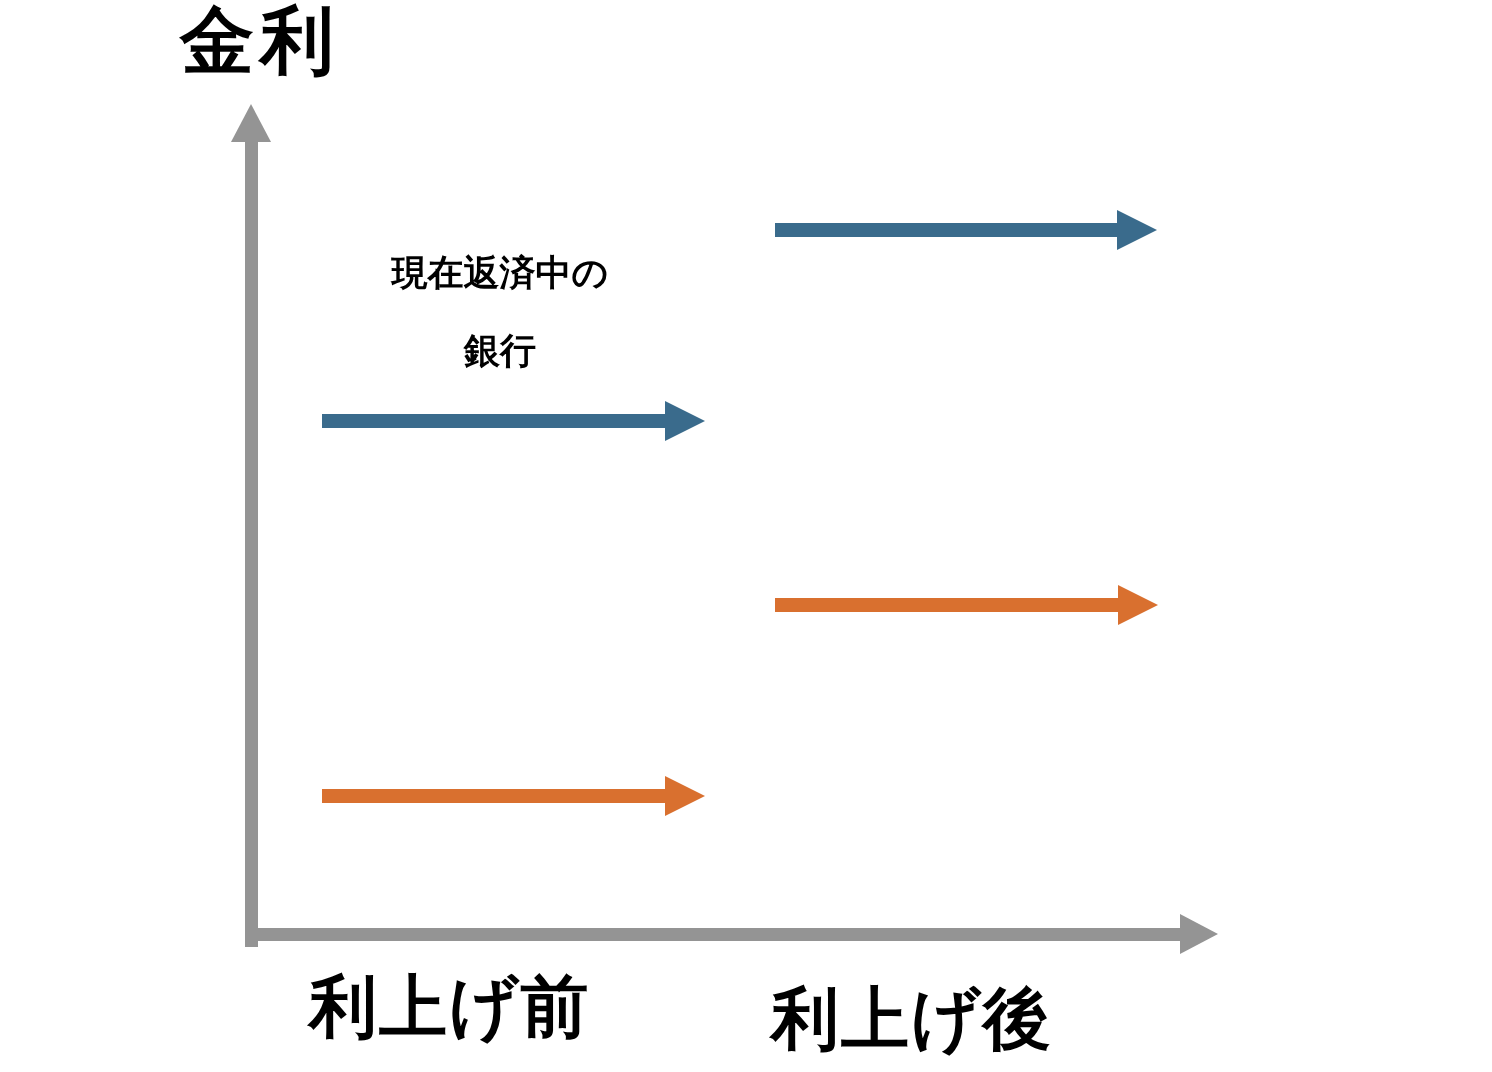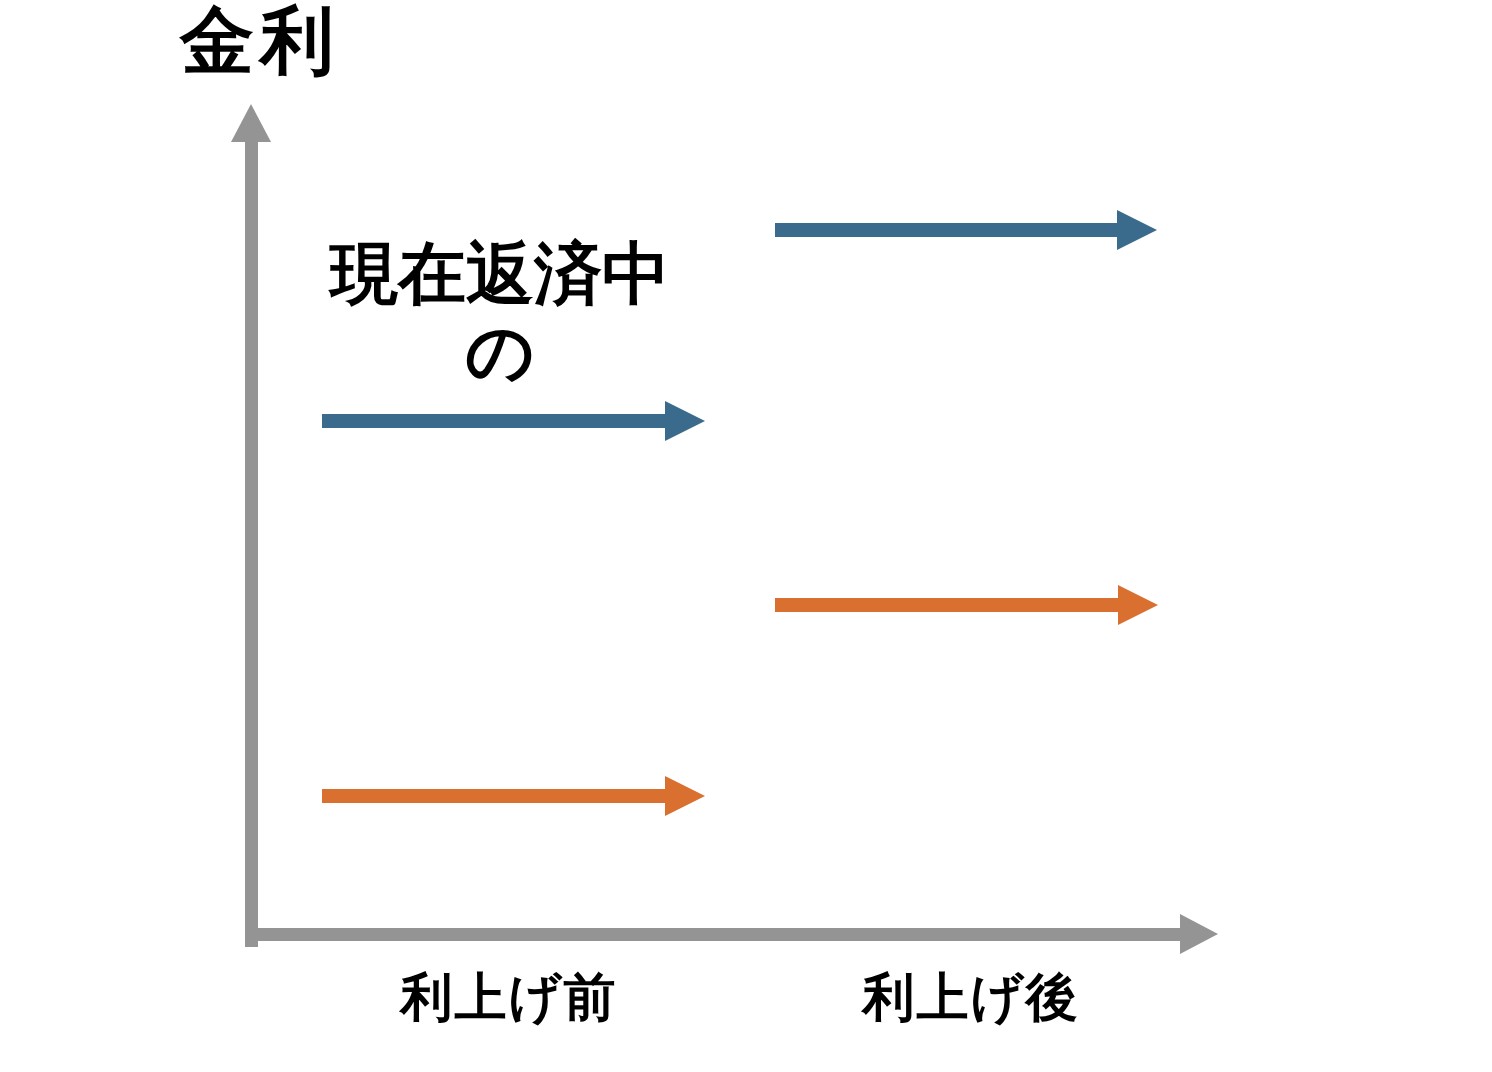--- a/index.html
+++ b/index.html
@@ -59,21 +59,21 @@
     border-bottom: 20px solid transparent;
     border-left: 38px solid var(--axis, #949494);
   }
 
   
   .annotation {
     left: 300px;
     top: 234px;
     width: 400px;
     text-align: center;
-    font-size: 68px;
+    font-size: 36px;
     font-weight: 800;
     line-height: 78px;
     color: var(--text, #000);
   }
 
   
   .arrow-body {
     height: 14px;
   }
   .arrow-head {
@@ -96,42 +96,43 @@
   .orange-after-body { left: 775px;  top: 598px; width: 345px; }
   .orange-after-head { left: 1118px; top: 585px; }
   
   .orange-before-body{ left: 322px;  top: 789px; width: 345px; }
   .orange-before-head{ left: 665px;  top: 776px; }
 
   
   .x-label {
     top: 966px;
     width: 400px;
-    text-align: center;
-    font-size: 52px;
+    text-align: left;
+    font-size: 68px;
     font-weight: 800;
     line-height: 1.2;
     color: var(--text, #000);
     letter-spacing: 2px;
   }
   .x-label-before { left: 309px; }
-  .x-label-after  { left: 771px; }
+  .x-label-after  { left: 771px; margin-top: 12px; }
 </style>
 </head>
 <body style="background: rgb(255, 255, 255);">
 
 <div class="abs chart-title">金利</div>
 
 <div class="abs y-axis-head"></div>
 <div class="abs y-axis-line"></div>
 <div class="abs x-axis-line"></div>
 <div class="abs x-axis-head"></div>
 
 <div class="abs annotation">
   <div>現在返済中の</div>
+  <div>銀行</div>
 </div>
 
 <div class="abs arrow-body blue blue-before-body"></div>
 <div class="abs arrow-head blue blue-before-head"></div>
 
 <div class="abs arrow-body blue blue-after-body"></div>
 <div class="abs arrow-head blue blue-after-head"></div>
 
 <div class="abs arrow-body orange orange-after-body"></div>
 <div class="abs arrow-head orange orange-after-head"></div>

